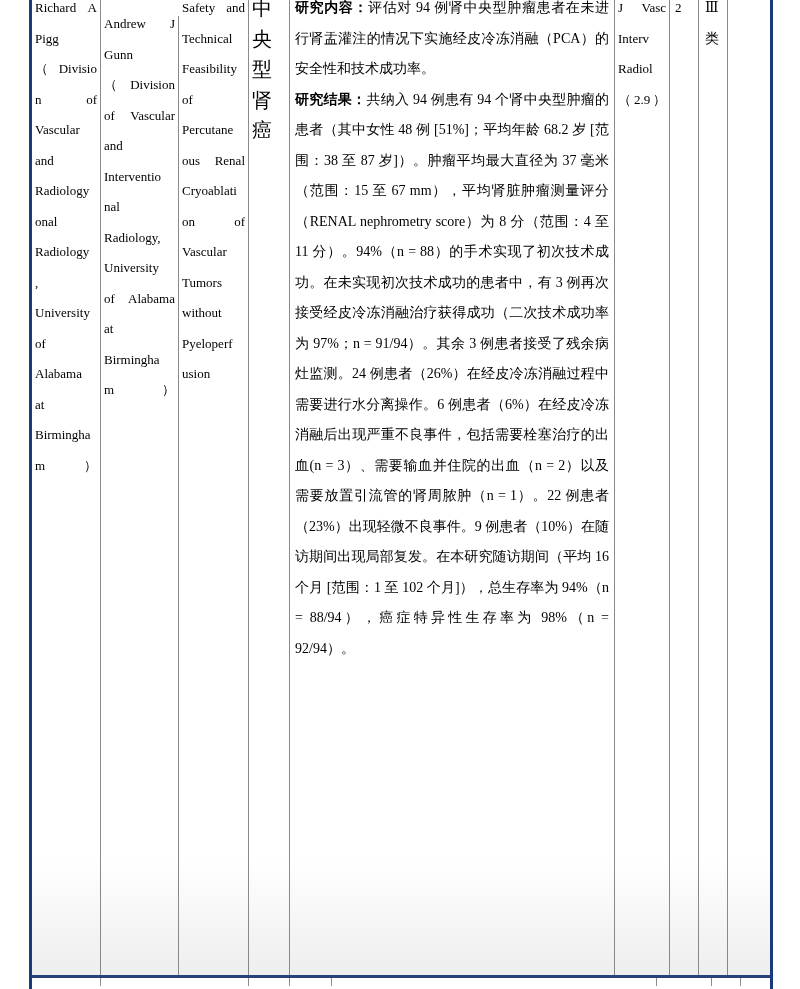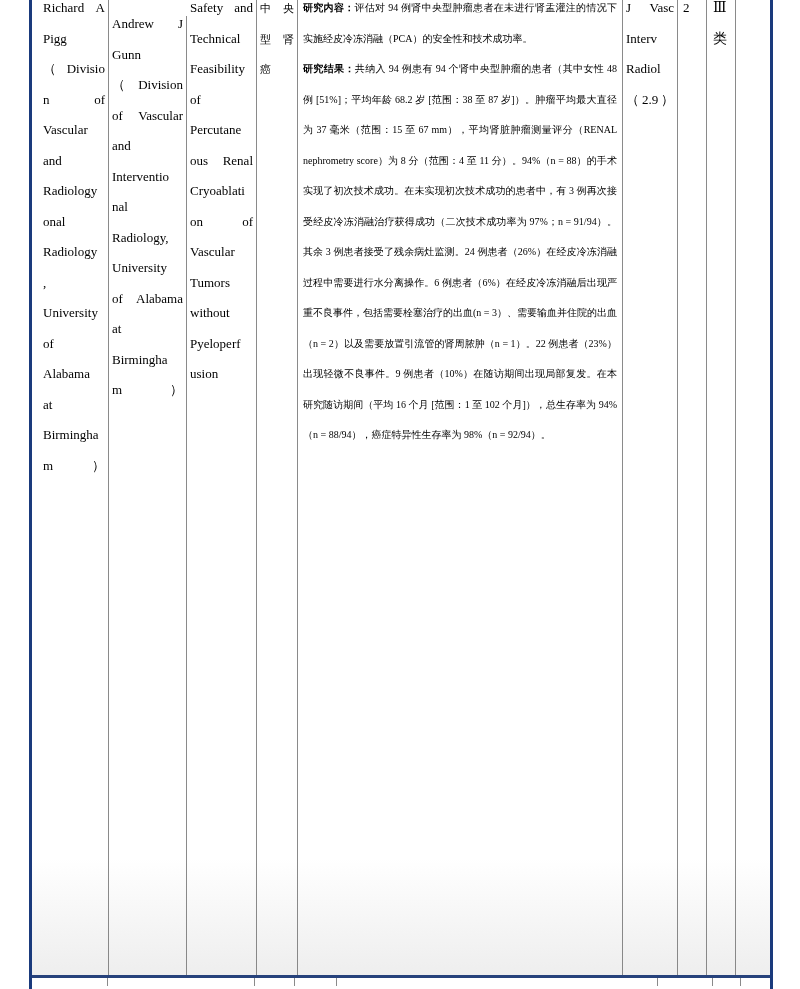--- a/index.html
+++ b/index.html
@@ -25,21 +25,20 @@
     width: 744px;
     height: 989px;
     border-left: 3px solid #1a3a7c;
     border-right: 3px solid #1a3a7c;
     box-sizing: border-box;
   }
   .row {
     display: flex;
     width: 100%;
     box-sizing: border-box;
-    padding-left: 8px;
   }
   .main-row {
     height: 978px;
     border-bottom: 3px solid #1a3a7c;
     position: relative;
   }
   .stub-row {
     height: 8px;
     background: #ffffff;
   }
@@ -60,26 +59,26 @@
   .c7 { width: 55px; }
   .c8 { width: 29px; }
   .c9 { width: 29px; }
   .cell-inner { margin-top: -7px; }
   .en { font-size: 13px; }
   .en .line {
     text-align: justify;
     text-align-last: justify;
     white-space: normal;
   }
-  .cjk { font-size: 11px; }
+  .cjk { font-size: 20px; }
   .cjk .line {
     text-align: justify;
     text-align-last: justify;
   }
-  .summary { font-size: 10px; }
+  .summary { font-size: 14px; }
   .summary .para {
     margin: 0;
     text-align: justify;
     text-justify: inter-ideograph;
     word-break: break-word;
   }
   .summary .para b { font-weight: bold; }
   .journal .line {
     text-align: justify;
     text-align-last: justify;

